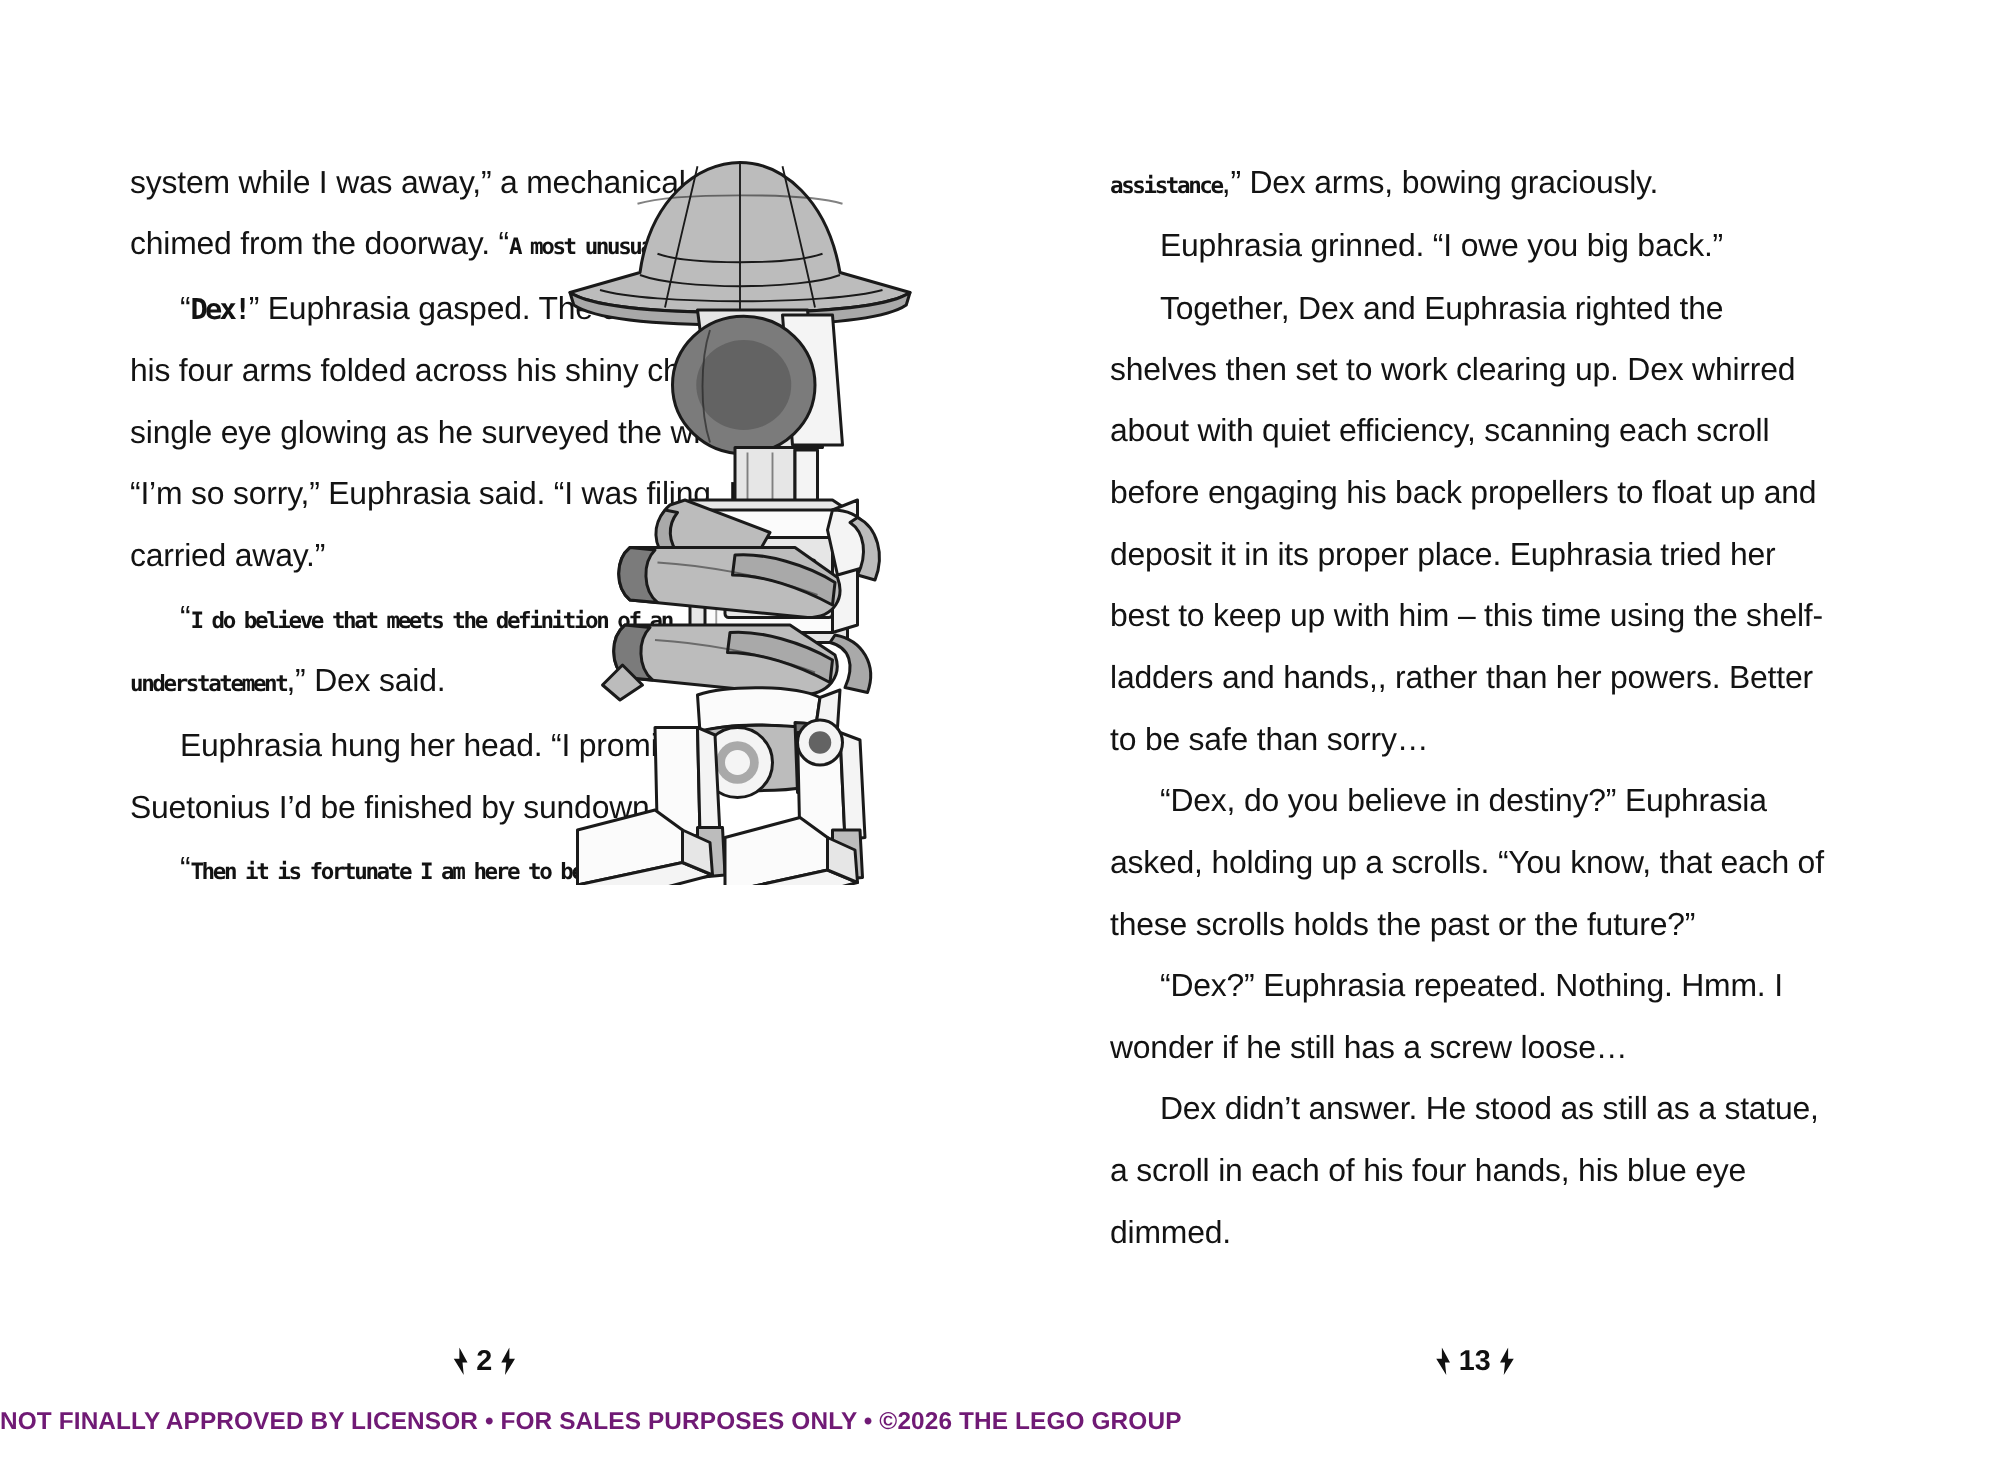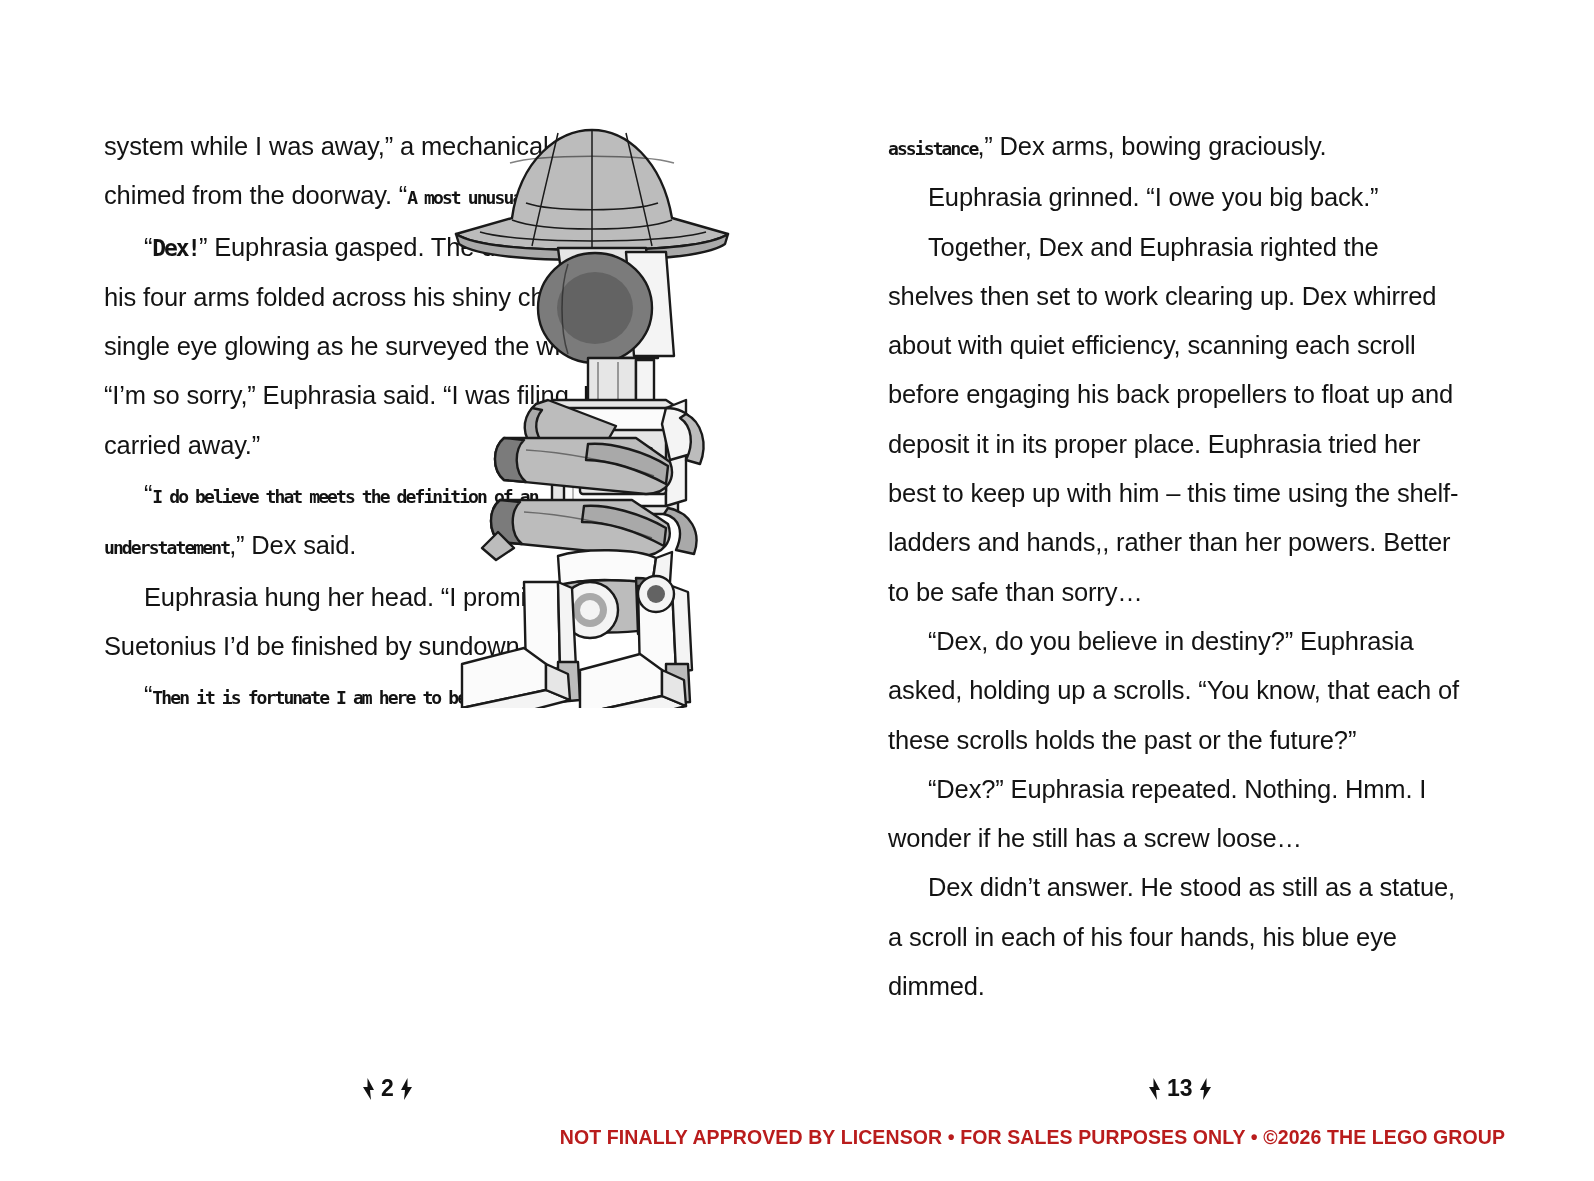--- a/index.html
+++ b/index.html
@@ -94,26 +94,26 @@
   .bolt svg { display: block; width: 13px; height: 22px; }
   .bolt.flip { transform: scaleX(-1); }
   .folio-num { padding: 0 1px; }
 
   
   #footer {
     position: absolute;
     left: 0;
     top: 1126px;
     width: 1505px;
-    text-align: right;
+    text-align: left;
     font-family: "Liberation Sans", sans-serif;
     font-size: 19.5px;
     font-weight: bold;
     letter-spacing: 0.1px;
-    color: #b91c1c;
+    color: #701a75;
     white-space: nowrap;
   }
 </style>
 </head>
 <body>
 
 <div id="page">
 
   <div class="column" id="col-left">
     <div class="wrapbox"></div>

